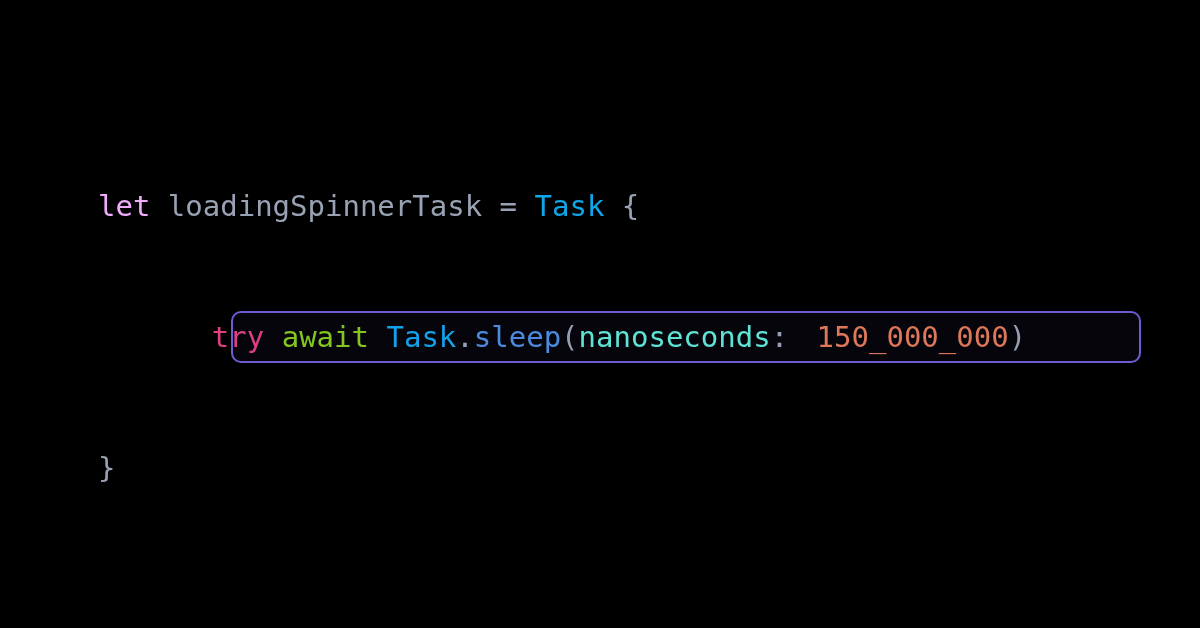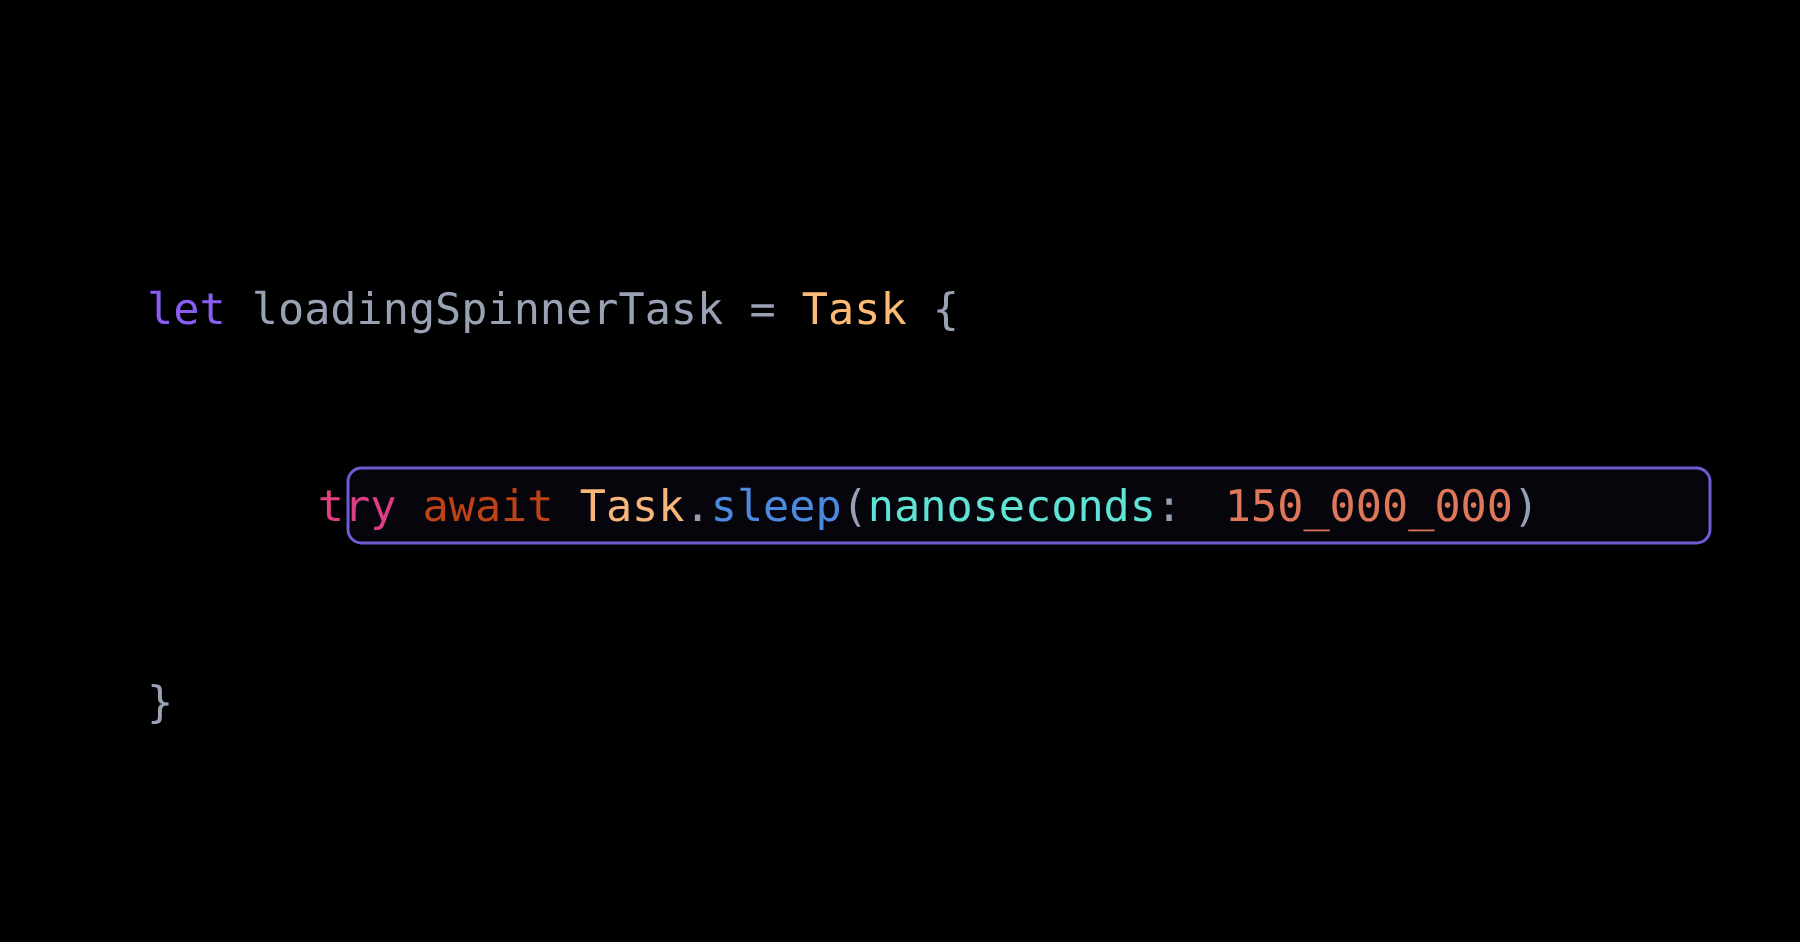--- a/index.html
+++ b/index.html
@@ -13,25 +13,25 @@
       overflow: hidden;
       color: #98a2b3;
     }
     .code-block {
       position: absolute;
       top: 98px;
       left: 98px;
       white-space: pre;
     }
     .line { position: relative; display: block; height: 44px; }
-    .kw-let    { color: #8b5cf6; }
+    .kw-let    { color: #f0abfc; }
     .kw-try    { color: #e23e82; margin-left: 44px; }
-    .kw-await  { color: #c2410c; }
+    .kw-await  { color: #84cc16; }
     .ident     { color: #98a2b3; }
-    .typename  { color: #fdba74; }
+    .typename  { color: #0ea5e9; }
     .funcname  { color: #4a8de0; text-align: right; }
     .argname   { color: #5eead4; }
     .num       { color: #e57a55; margin-left: 11px; }
     .punct     { color: #98a2b3; }
     .brace     { color: #98a2b3; }
     .highlight-box {
       position: absolute;
       border: 2px solid #6c5dd3;
       border-radius: 10px;
       background: rgba(108, 93, 211, 0.05);

